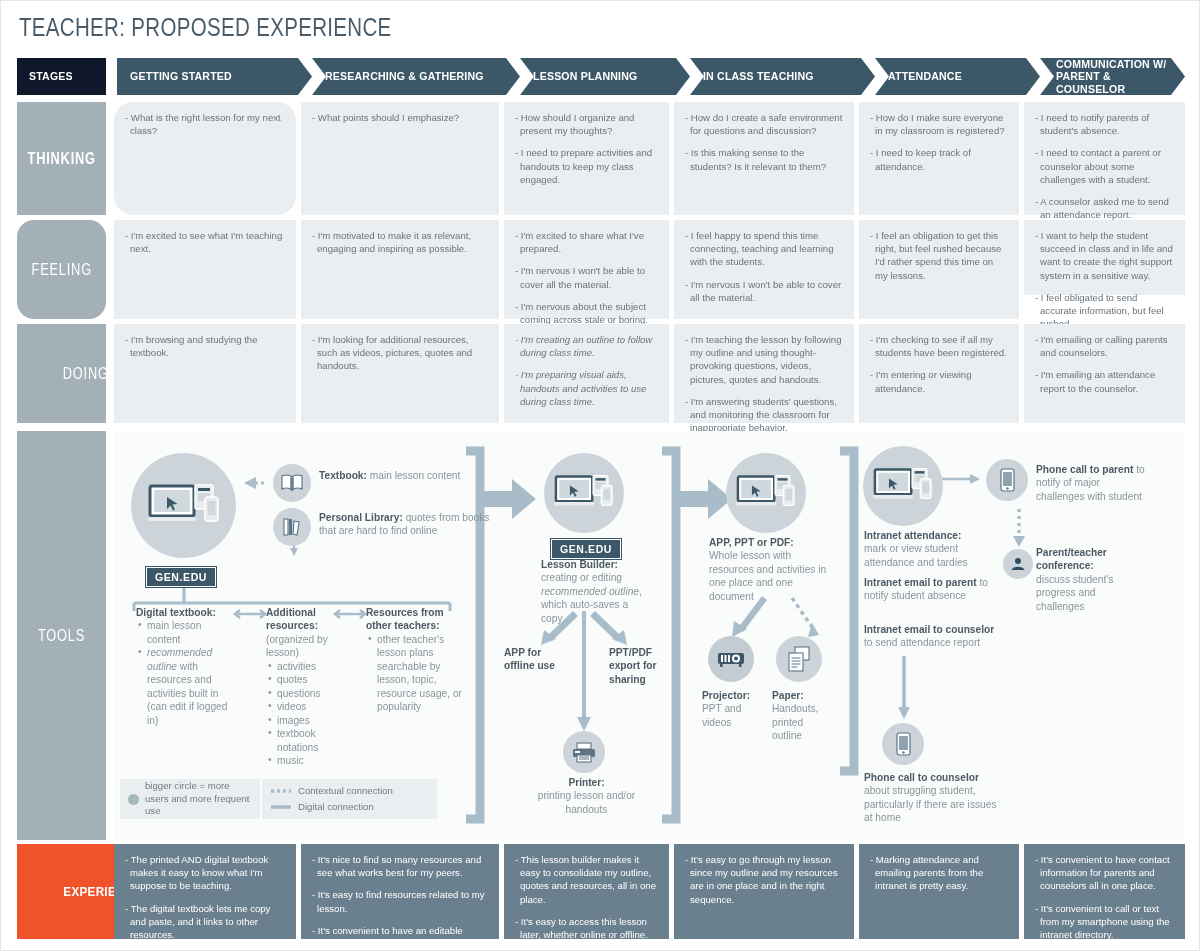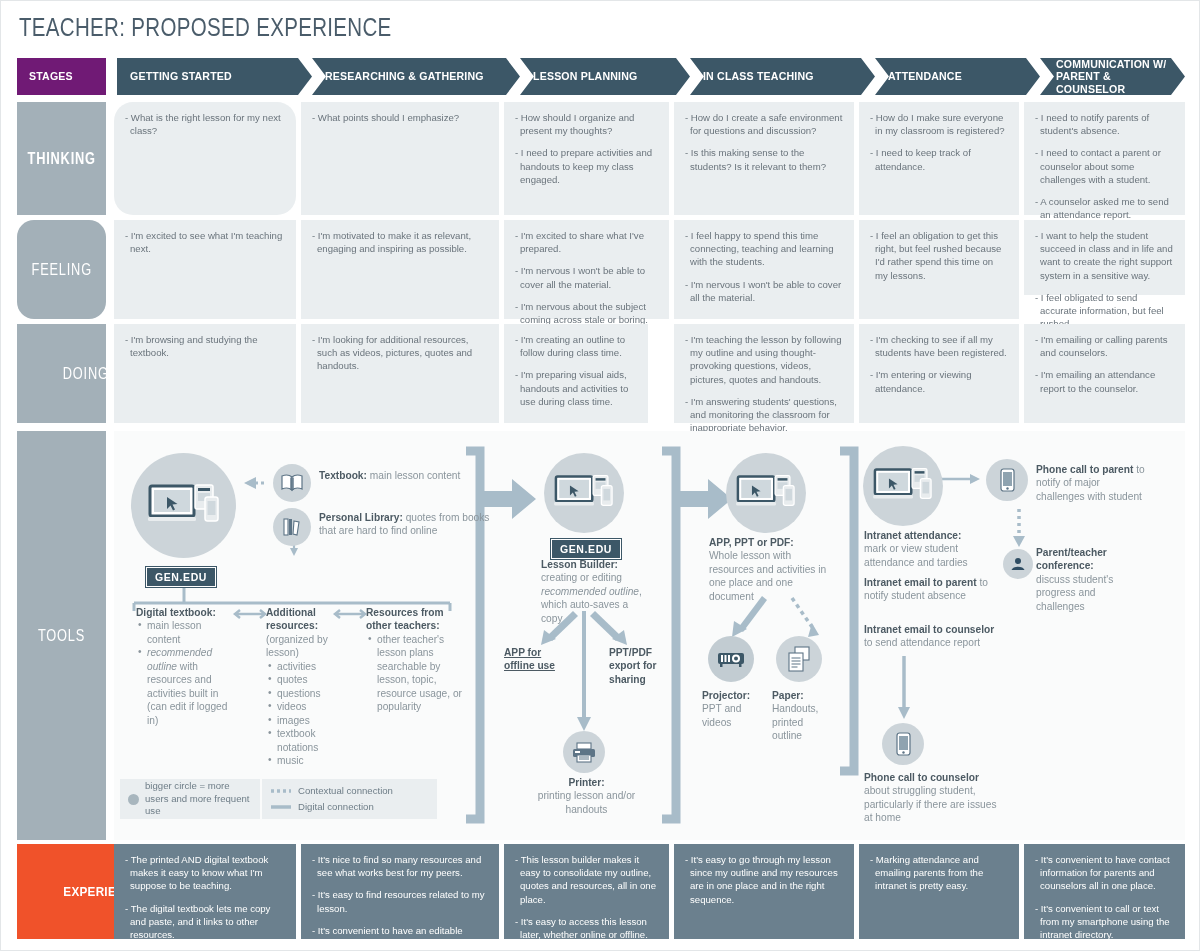--- a/index.html
+++ b/index.html
@@ -16,21 +16,21 @@
   .title{
     position:absolute;left:18px;top:12px;
     font-size:25px;letter-spacing:.4px;color:#4a5c6a;
     font-family:"Liberation Sans Narrow","Liberation Sans",sans-serif;
     transform:scaleX(.82);transform-origin:left center;
     white-space:nowrap;font-weight:400;
   }
   
   .stage-band{position:absolute;left:16px;top:57px;height:37px;width:1168px;}
   .stages-cell{
-    position:absolute;left:0;top:0;height:37px;width:89px;background:#701a75;
+    position:absolute;left:0;top:0;height:37px;width:89px;background:#0f172a;
     color:#fff;display:flex;align-items:center;padding-left:12px;box-sizing:border-box;
   }
   .stages-cell span, .chev span{
     font-size:11.5px;font-weight:bold;letter-spacing:.2px;
     font-family:"Liberation Sans Narrow","Liberation Sans",sans-serif;
     transform:scaleX(.92);transform-origin:left center;display:block;line-height:1.1;
   }
   .chev{
     position:absolute;top:0;height:37px;background:#3c5767;color:#fff;
     display:flex;align-items:center;box-sizing:border-box;padding-left:13px;
@@ -182,21 +182,21 @@
 
   <div class="rowlabel" style="left:16px;top:323px;width:89px;height:99px;padding-left:48px;">
     <span>DOING</span>
   </div>
   <div class="cell" style="left:113px;top:323px;width:182px;height:99px;">
       <p>- I'm browsing and studying the textbook.</p>
     </div>
   <div class="cell" style="left:300px;top:323px;width:198px;height:99px;">
       <p>- I'm looking for additional resources, such as videos, pictures, quotes and handouts.</p>
     </div>
-  <div class="cell" style="left:503px;top:323px;width:144px;height:99px;">
+  <div class="cell" style="left:503px;top:323px;width:165px;height:99px;font-style:italic;">
       <p>- I'm creating an outline to follow during class time.</p>
       <p>- I'm preparing visual aids, handouts and activities to use during class time.</p>
     </div>
   <div class="cell" style="left:673px;top:323px;width:180px;height:99px;">
       <p>- I'm teaching the lesson by following my outline and using thought-provoking questions, videos, pictures, quotes and handouts.</p>
       <p>- I'm answering students' questions, and monitoring the classroom for inappropriate behavior.</p>
     </div>
   <div class="cell" style="left:858px;top:323px;width:160px;height:99px;">
       <p>- I'm checking to see if all my students have been registered.</p>
       <p>- I'm entering or viewing attendance.</p>
@@ -380,21 +380,21 @@
         <rect x="50" y="10" width="12" height="8" fill="#cfd8dd"></rect>
         <rect x="57" y="14" width="13" height="24" rx="2.5" fill="#e8ecee" stroke="#fff" stroke-width="1.5"></rect>
         <rect x="59.5" y="18" width="8" height="14" fill="#cfd8dd"></rect>
       </svg>
     </div>
     <div class="genedu" style="left:437px;top:108px;">GEN.EDU</div>
     <div class="tt" style="left:427px;top:127px;width:110px;">
       <b>Lesson Builder:</b><br>
       <span>creating or editing </span><i>recommended outline</i><span>, which auto-saves a copy</span>
     </div>
-    <div class="tt" style="left:390px;top:215px;width:70px;font-weight:bold;color:#4c5a63;text-decoration:underline;">APP for offline use</div>
+    <div class="tt" style="left:390px;top:215px;width:70px;font-weight:bold;color:#4c5a63;">APP for offline use</div>
     <div class="tt" style="left:495px;top:215px;width:72px;font-weight:bold;color:#4c5a63;">PPT/PDF export for sharing</div>
 
     <div class="circ" style="left:449px;top:300px;width:42px;height:42px;">
       <svg width="24" height="21" viewBox="0 0 24 21">
         <rect x="5" y="1" width="14" height="6" fill="#fff" stroke="#5d7486" stroke-width="1.1"></rect>
         <rect x="1" y="7" width="22" height="8" rx="1.5" fill="#5d7486"></rect>
         <rect x="3" y="9" width="5" height="2" fill="#fff"></rect>
         <rect x="5" y="13" width="14" height="7" fill="#fff" stroke="#5d7486" stroke-width="1.1"></rect>
         <path d="M7 15 h10 M7 17 h10" stroke="#5d7486" stroke-width="1"></path>
       </svg>

